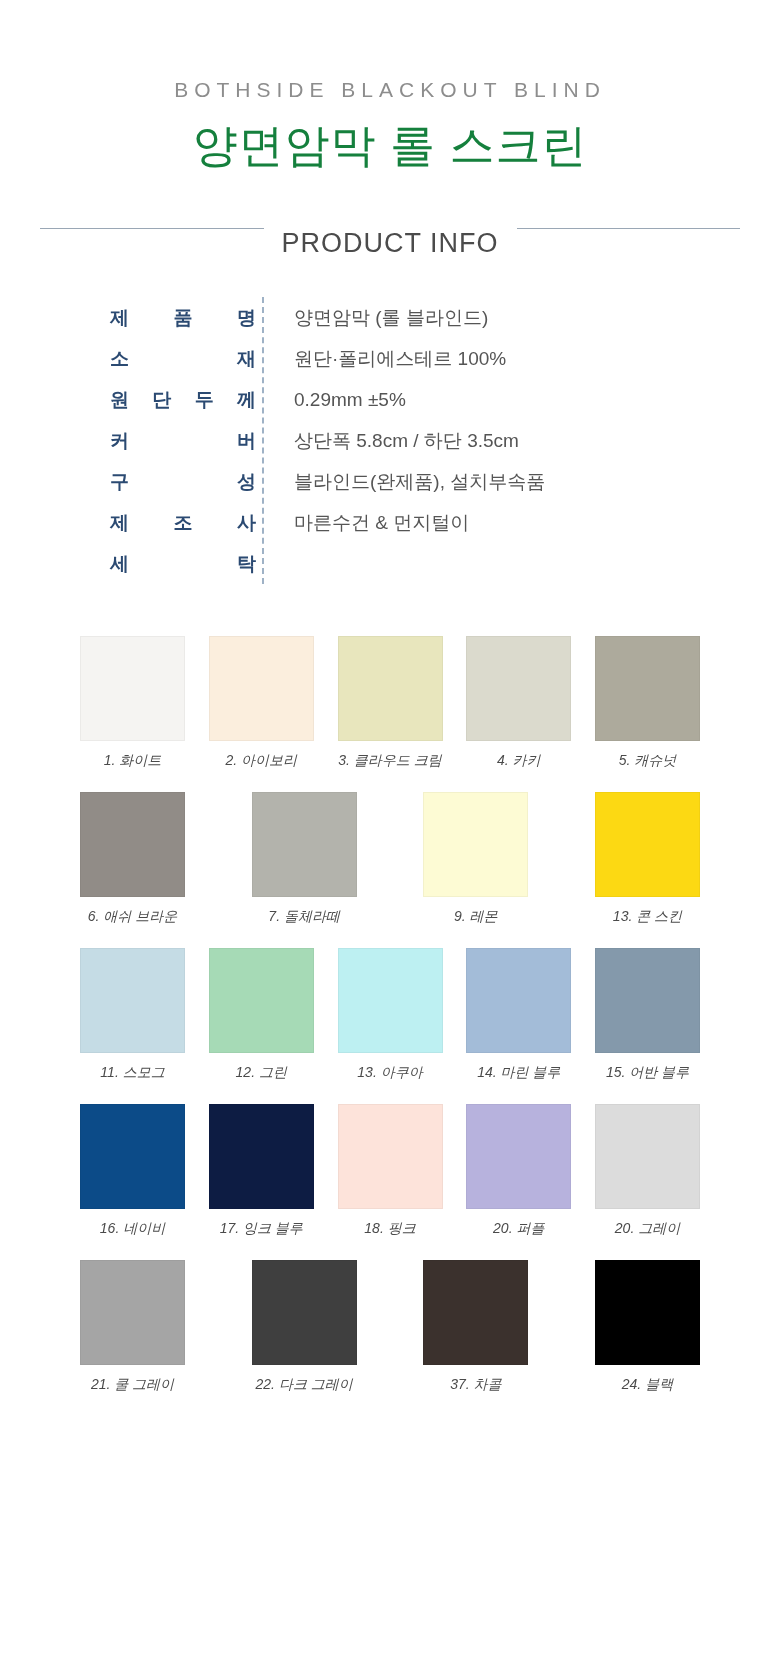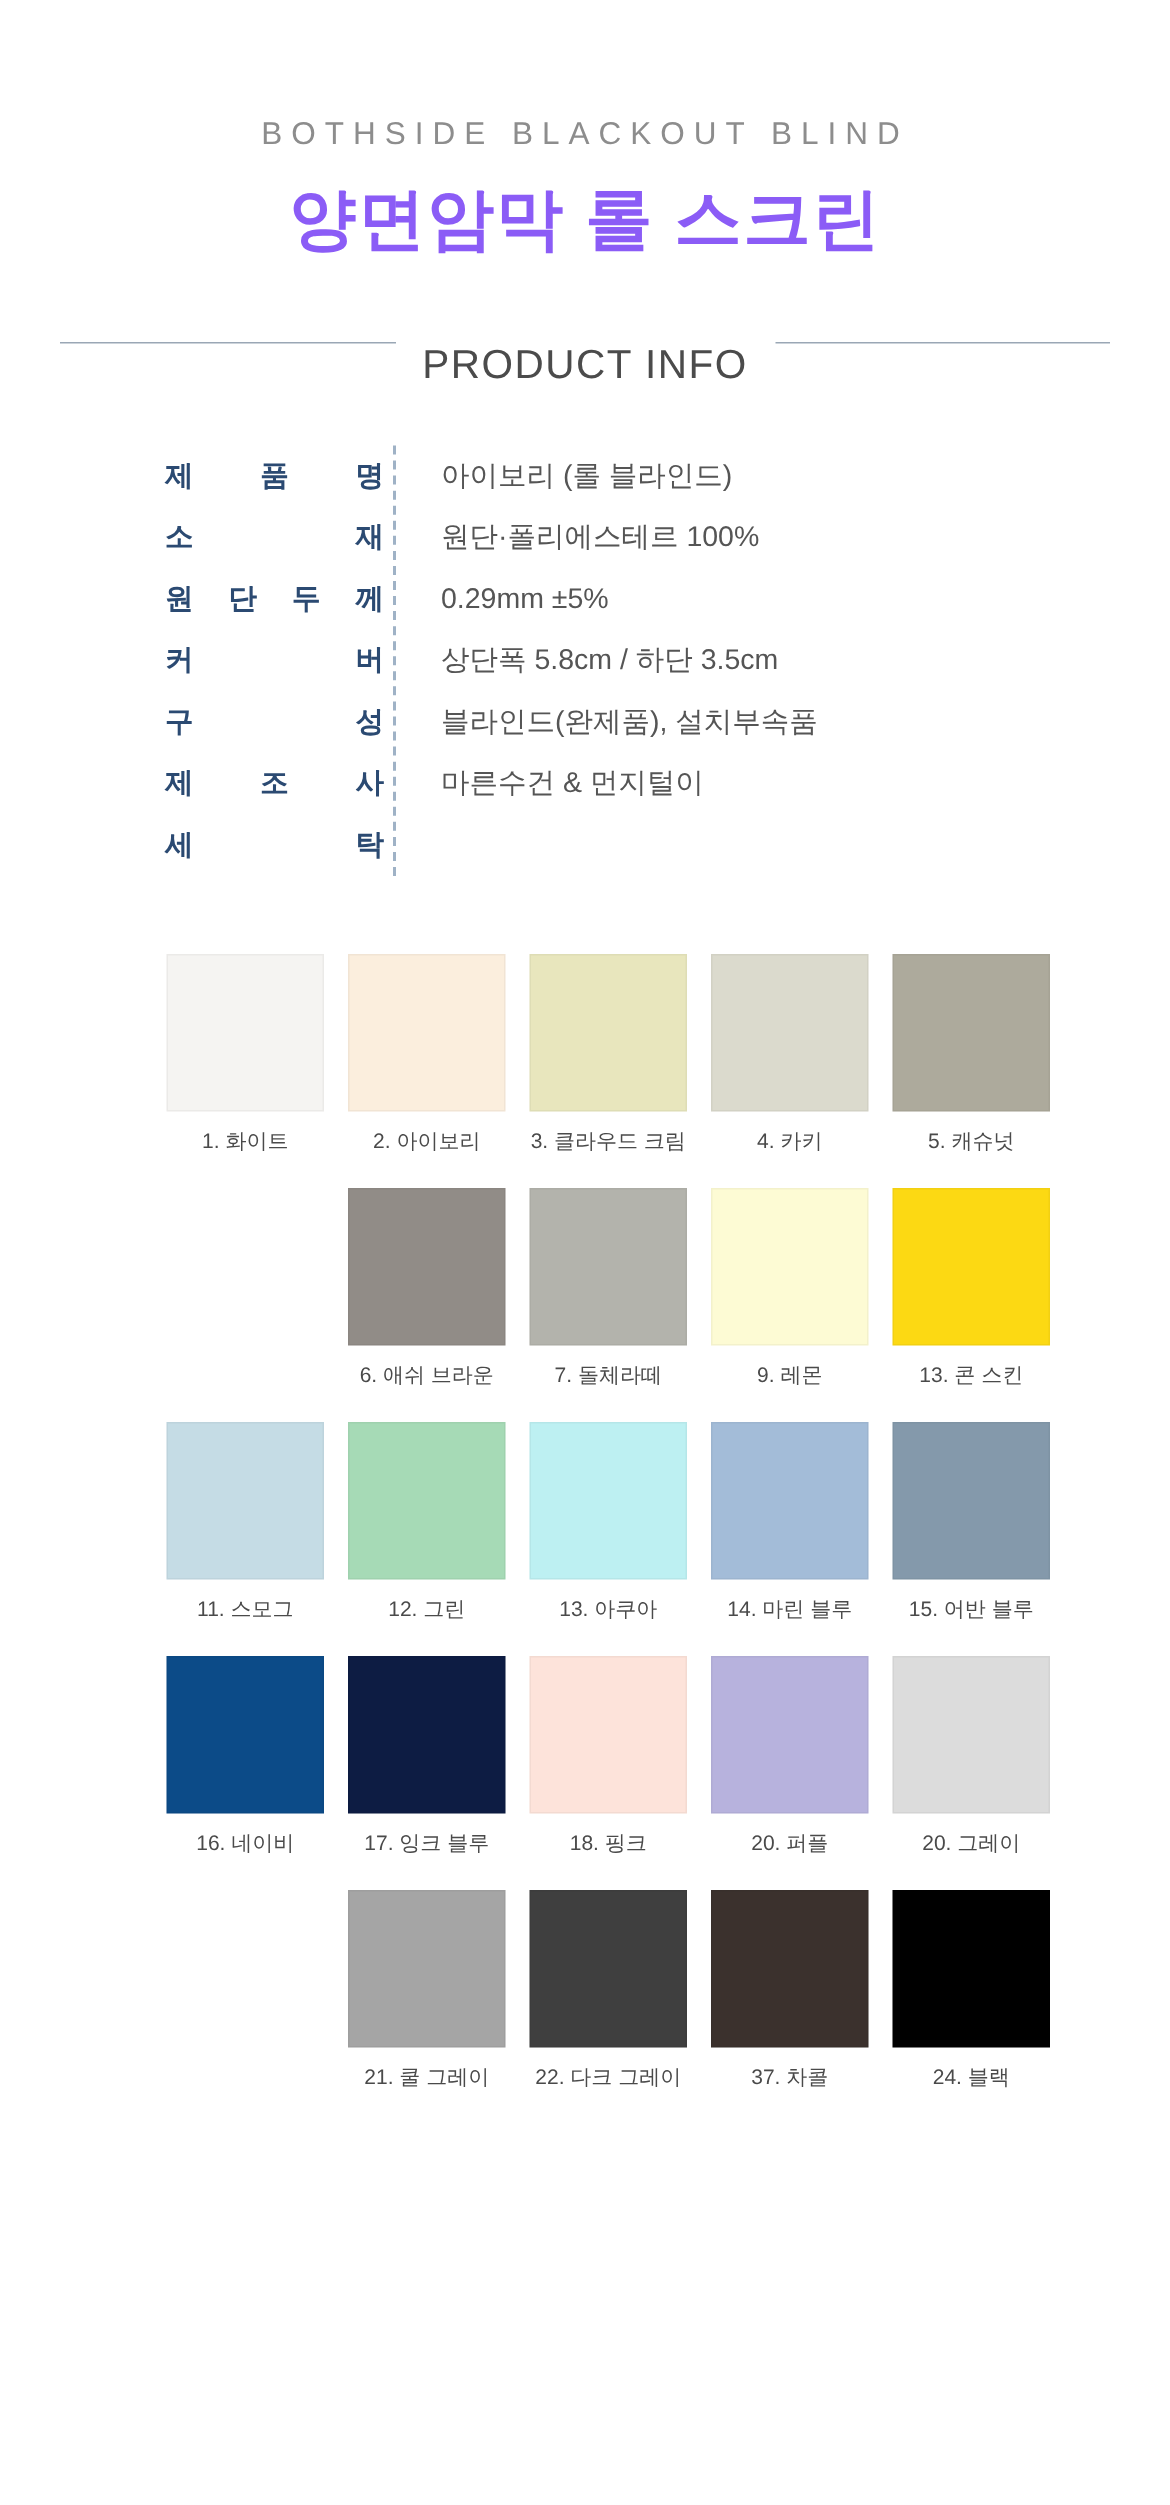--- a/index.html
+++ b/index.html
@@ -32,23 +32,23 @@
   }
   .header .eng-title {
     font-size: 21px;
     letter-spacing: 6px;
     color: #8d8d8d;
     font-weight: 400;
   }
   .header .kor-title {
     margin-top: 14px;
     font-size: 45px;
-    font-weight: 700;
+    font-weight: 400;
     letter-spacing: 1px;
-    color: #8b5cf6;
+    color: #15803d;
   }
 
   
   .section-head {
     display: flex;
     margin: 0 auto;
     width: 700px;
     padding-top: 52px;
   }
   .section-head .line {
@@ -104,23 +104,24 @@
     color: #555555;
   }
 
   
   .color-grid {
     margin: 52px auto 0;
     width: 620px;
   }
   .color-row {
     display: flex;
-    justify-content: flex-end;
+    justify-content: space-between;
     gap: 16px;
     margin-bottom: 22px;
+    font-style: italic;
   }
   .swatch-cell {
     width: 105px;
     text-align: center;
   }
   .swatch {
     width: 105px;
     height: 105px;
     border: 1px solid rgba(0,0,0,0.04);
   }
@@ -177,21 +178,21 @@
           <span>제</span>
           <span>조</span>
           <span>사</span>
         </div>
         <div class="info-row-label">
           <span>세</span>
           <span>탁</span>
         </div>
       </div>
     <div class="info-values">
-        <div class="info-row-value">아이보리 (롤 블라인드)</div>
+        <div class="info-row-value">양면암막 (롤 블라인드)</div>
         <div class="info-row-value">원단·폴리에스테르 100%</div>
         <div class="info-row-value">0.29mm ±5%</div>
         <div class="info-row-value">상단폭 5.8cm / 하단 3.5cm</div>
         <div class="info-row-value">블라인드(완제품), 설치부속품</div>
         <div class="info-row-value">마른수건 &amp; 먼지털이</div>
       </div>
   </div>
 
 
   <div class="color-grid">

